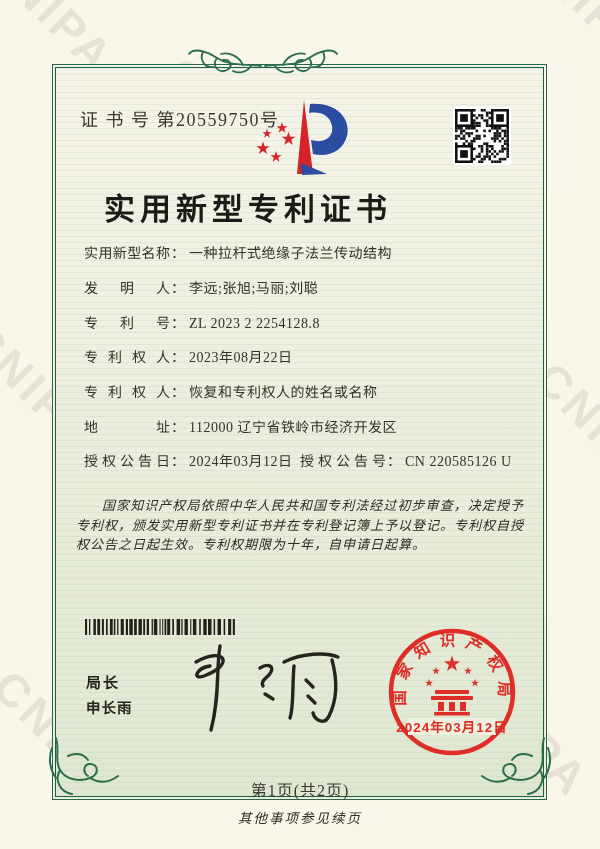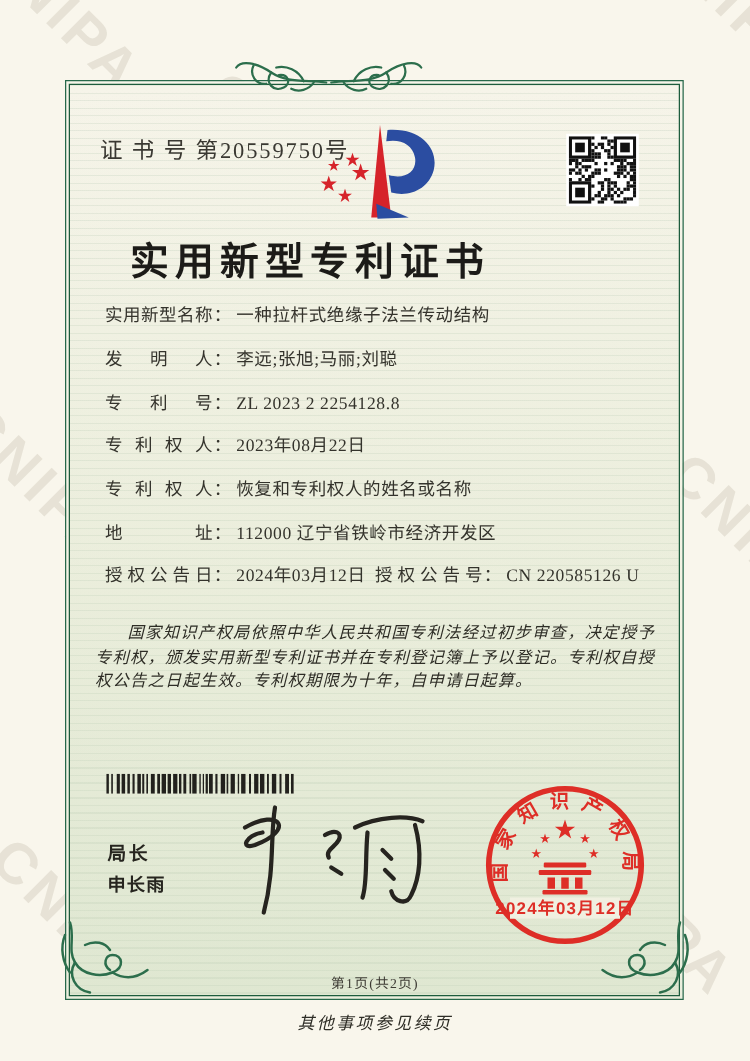--- a/index.html
+++ b/index.html
@@ -45,21 +45,21 @@
   .paras{
     position:absolute;left:76px;top:496px;width:448px;
     font-style:italic;font-size:13px;line-height:19.5px;letter-spacing:1px;
     color:#2e2d26;text-align:justify;
   }
   .paras p{margin:0 0 3px 0;text-indent:2em;}
   .sig-title{left:86px;top:671px;font-family:"Liberation Sans","DejaVu Sans",sans-serif;
     font-size:15px;font-weight:600;color:#26251f;letter-spacing:2px;}
   .sig-name{left:86px;top:696px;font-family:Liberation Mono, monospace;
     font-size:14.5px;font-weight:600;color:#26251f;letter-spacing:1px;}
-  .footer-page{left:0;top:777px;width:600px;text-align:center;font-size:11px;letter-spacing:1px;color:#3c3a33;}
+  .footer-page{left:0;top:777px;width:600px;text-align:center;font-size:16px;letter-spacing:1px;color:#3c3a33;}
   .footer-note{left:0;top:807px;width:600px;text-align:center;font-size:13.5px;font-style:italic;letter-spacing:2px;color:#2e2d26;}
   .logo{left:254px;top:96px;width:96px;height:86px;}
   .logo-star{position:absolute;color:#d6232a;line-height:1;}
   .qr{left:453px;top:107px;width:54px;height:54px;background:#fff;padding:2px;}
   .barcode{left:85px;top:619px;width:154px;height:16px;}
   .seal{left:385px;top:625px;width:134px;height:134px;opacity:0.93;}
   .signature{left:180px;top:638px;width:172px;height:100px;}
   .flourish-top{left:187px;top:44px;width:152px;height:44px;display:flex;}
   .corner{width:74px;height:66px;}
   .corner-bl{left:46px;top:736px;}

